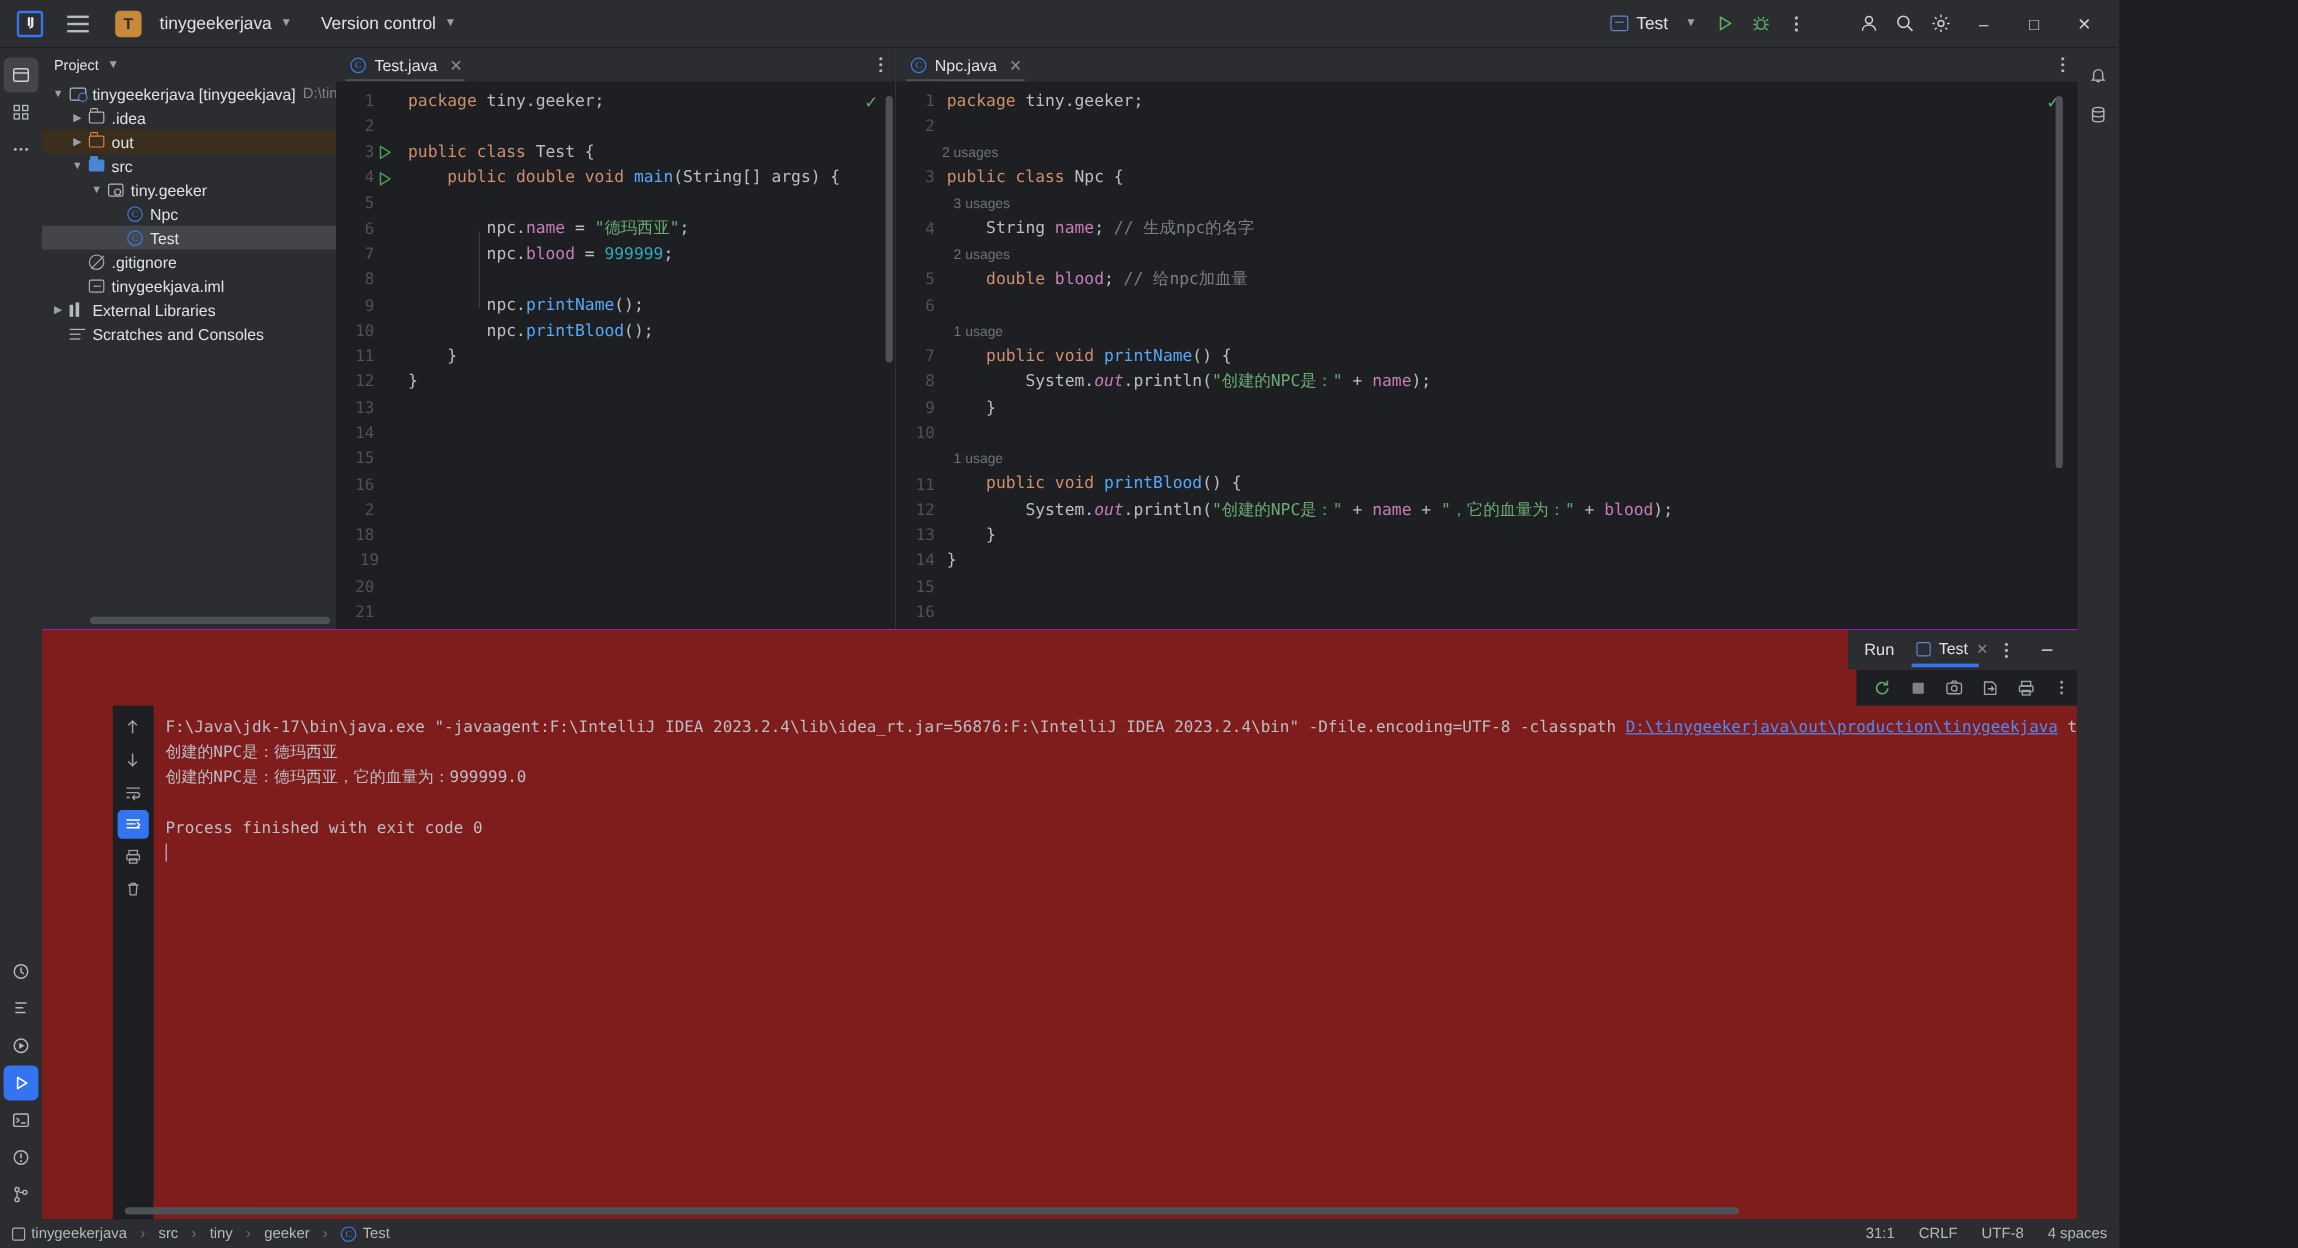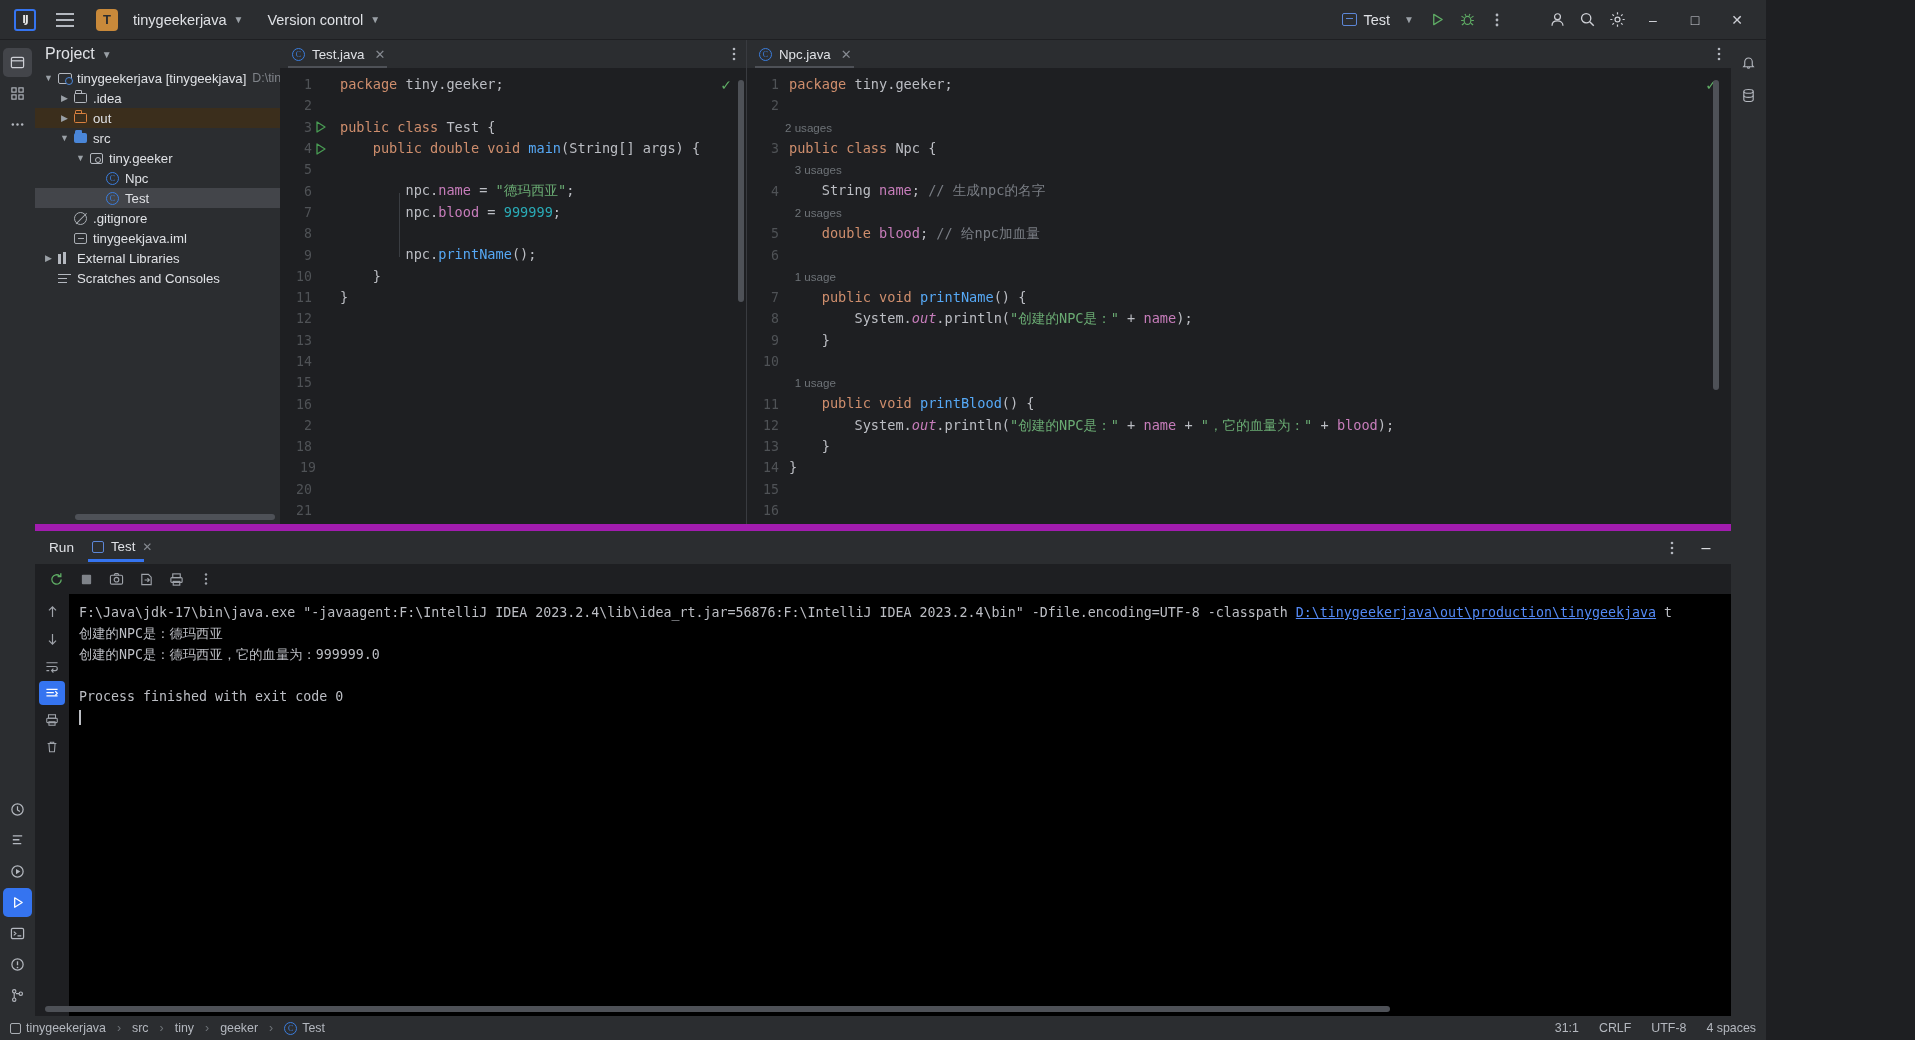--- a/index.html
+++ b/index.html
@@ -62,21 +62,21 @@
   
   .center { flex:1 1 auto; display:flex; flex-direction:column; min-width:0; }
   .upper { display:flex; flex: 0 0 484px; min-height:0; }
 
   
   .project {
     width: 245px; flex: 0 0 245px; background:#2b2d30; display:flex; flex-direction:column; min-height:0;
     position:relative;
   }
   .proj-head { height:28px; display:flex; align-items:center; padding-left:10px; cursor:pointer; }
-  .proj-head .t { font-size:16px; color:#dfe1e5; }
+  .proj-head .t { font-size:12px; color:#dfe1e5; }
   .tree { flex:1 1 auto; overflow:hidden; position:relative; font-size:13.2px; }
   .row {
     height: 20px; display:flex; align-items:center; white-space:nowrap; cursor:pointer;
     padding-left: 6px; position:relative;
   }
   .row.selected { background:#43454a; border-radius:0; }
   .row.highlight { background:#3b2e1c; }
   .arrow { width: 15px; flex:0 0 15px; color:#9aa0a6; font-size:9px; display:flex;align-items:center;justify-content:center;}
   .arrow.empty { visibility:hidden; }
   .ic { width:17px;flex:0 0 17px; display:flex;align-items:center;justify-content:center;margin-right:4px;}
@@ -138,21 +138,21 @@
   .f { color:#c77dbb; }   
   .m { color:#56a8f5; }   
   .c { color:#7a7e85; }   
   .t { color:#bcbec4; }   
   .st { color:#c77dbb; font-style:italic; }
   .checkmark { position:absolute; right:14px; top:9px; color:#5fad65; font-size:14px;}
   .vscroll { position:absolute; width:6px; background:#4e5157; border-radius:3px; right:2px;}
   .indent-g { position:absolute; width:1px; background:#3a3d42; }
 
   
-  .runpanel { flex:1 1 auto; background:#000000; display:flex; flex-direction:column; min-height:0; border-top:7px solid #a21caf;}
+  .runpanel { flex:1 1 auto; background:#7f1d1d; display:flex; flex-direction:column; min-height:0; border-top:1px solid #a21caf;align-items:flex-end;}
   .run-head { height:33px; background:#2b2d30; display:flex; align-items:center; padding-left:14px; position:relative;}
   .run-title { font-size:13.6px; color:#dfe1e5; margin-right:18px; }
   .run-tab { display:flex;align-items:center;gap:7px;font-size:13.3px;color:#dfe1e5; cursor:pointer; position:relative; padding-bottom:2px;}
   .run-tab::after{content:"";position:absolute;left:-4px;right:8px;bottom:-6px;height:3px;background:#3574f0;}
   .rt-ic { width:12px;height:12px;border:1.4px solid #5c86d6;border-radius:2px;}
   .run-head-right { margin-left:auto; display:flex; align-items:center; gap:4px; padding-right:10px;}
   .run-body { flex:1 1 auto; display:flex; min-height:0; position:relative;}
   .run-toolbar { width:34px; flex:0 0 34px; background:#1e1f22; display:flex;flex-direction:column;align-items:center;
                  padding-top:6px; gap:3px;}
   .rt-btn { width:26px;height:24px;display:flex;align-items:center;justify-content:center;cursor:pointer;border-radius:4px;
@@ -528,20 +528,21 @@
                 <div class="indent-g" style="left:63px; top:125px; height:64px;"></div>
               <div class="ln"><span class="k">package</span> <span class="t">tiny.geeker;</span></div>
                   <div class="ln">&nbsp;</div>
                   <div class="ln"><span class="k">public class</span> <span class="t">Test {</span></div>
                   <div class="ln">    <span class="k">public double void</span> <span class="m">main</span><span class="t">(String[] args) {</span></div>
                   <div class="ln">&nbsp;</div>
                   <div class="ln">        <span class="t">npc.</span><span class="f">name</span><span class="t"> = </span><span class="s">"德玛西亚"</span><span class="t">;</span></div>
                   <div class="ln">        <span class="t">npc.</span><span class="f">blood</span><span class="t"> = </span><span class="n">999999</span><span class="t">;</span></div>
                   <div class="ln">&nbsp;</div>
                   <div class="ln">        <span class="t">npc.</span><span class="m">printName</span><span class="t">();</span></div>
+                  <div class="ln">        <span class="t">npc.</span><span class="m">printBlood</span><span class="t">();</span></div>
                   <div class="ln">    <span class="t">}</span></div>
                   <div class="ln"><span class="t">}</span></div>
                   <div class="ln">&nbsp;</div>
                   <div class="ln">&nbsp;</div>
                   <div class="ln">&nbsp;</div>
                   <div class="ln">&nbsp;</div>
                   <div class="ln">&nbsp;</div>
                   <div class="ln">&nbsp;</div>
                   <div class="ln">&nbsp;</div>
                   <div class="ln">&nbsp;</div>

